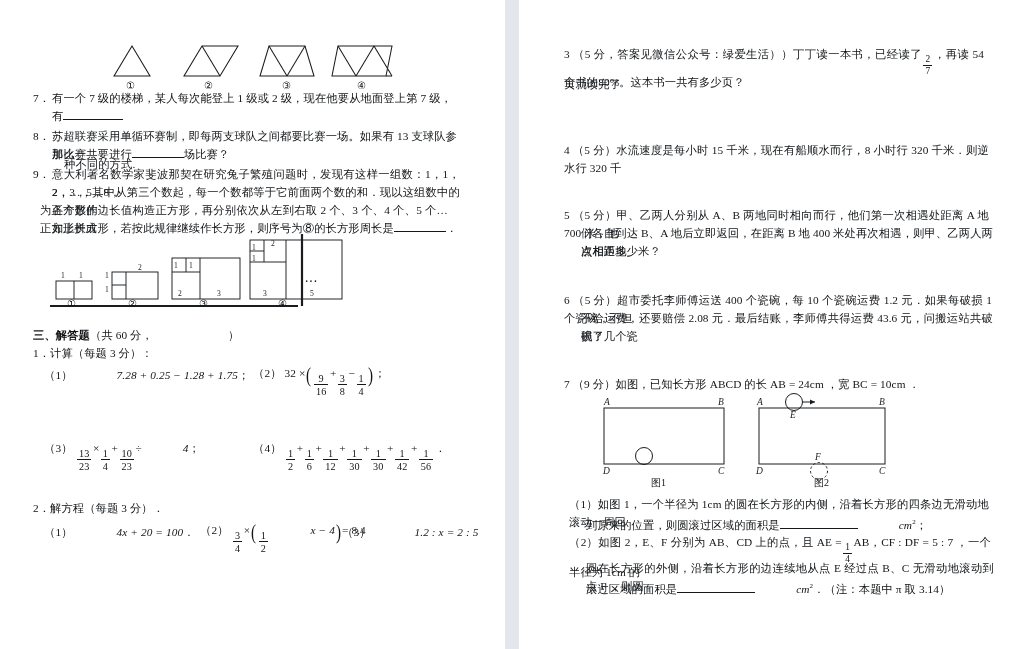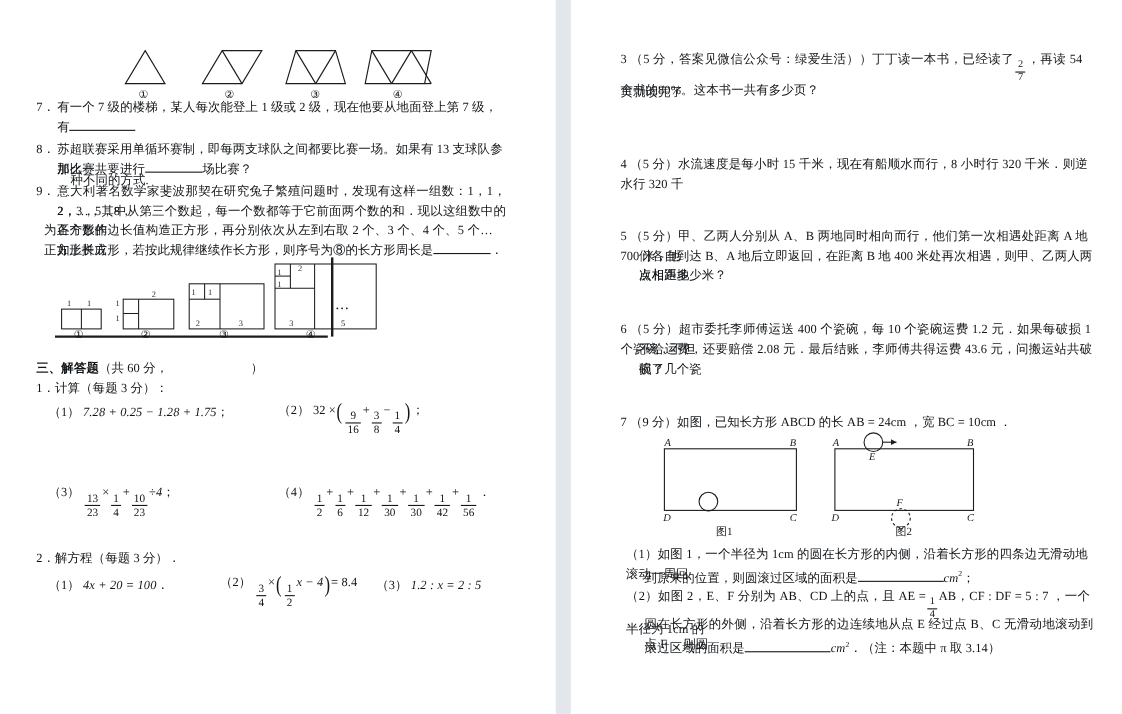--- a/index.html
+++ b/index.html
@@ -36,21 +36,21 @@
     line-height: 17.6px;
     letter-spacing: .1px;
     text-align: justify;
   }
   .num {
     position: absolute;
     font-size: 11.3px;
     line-height: 17.6px;
   }
   .bold { font-weight: bold; }
-  .ital { font-style: italic; }
+  .ital { font-style: italic; margin-left: 41px; }
   .blank-s { display:inline-block; width:52px; border-bottom:1px solid #15181b; }
   .blank-m { display:inline-block; width:60px; border-bottom:1px solid #15181b; }
   .blank-l { display:inline-block; width:78px; border-bottom:1px solid #15181b; }
 
   
   .frac {
     display: inline-flex;
     flex-direction: column;
     align-items: center;
     justify-content: center;

